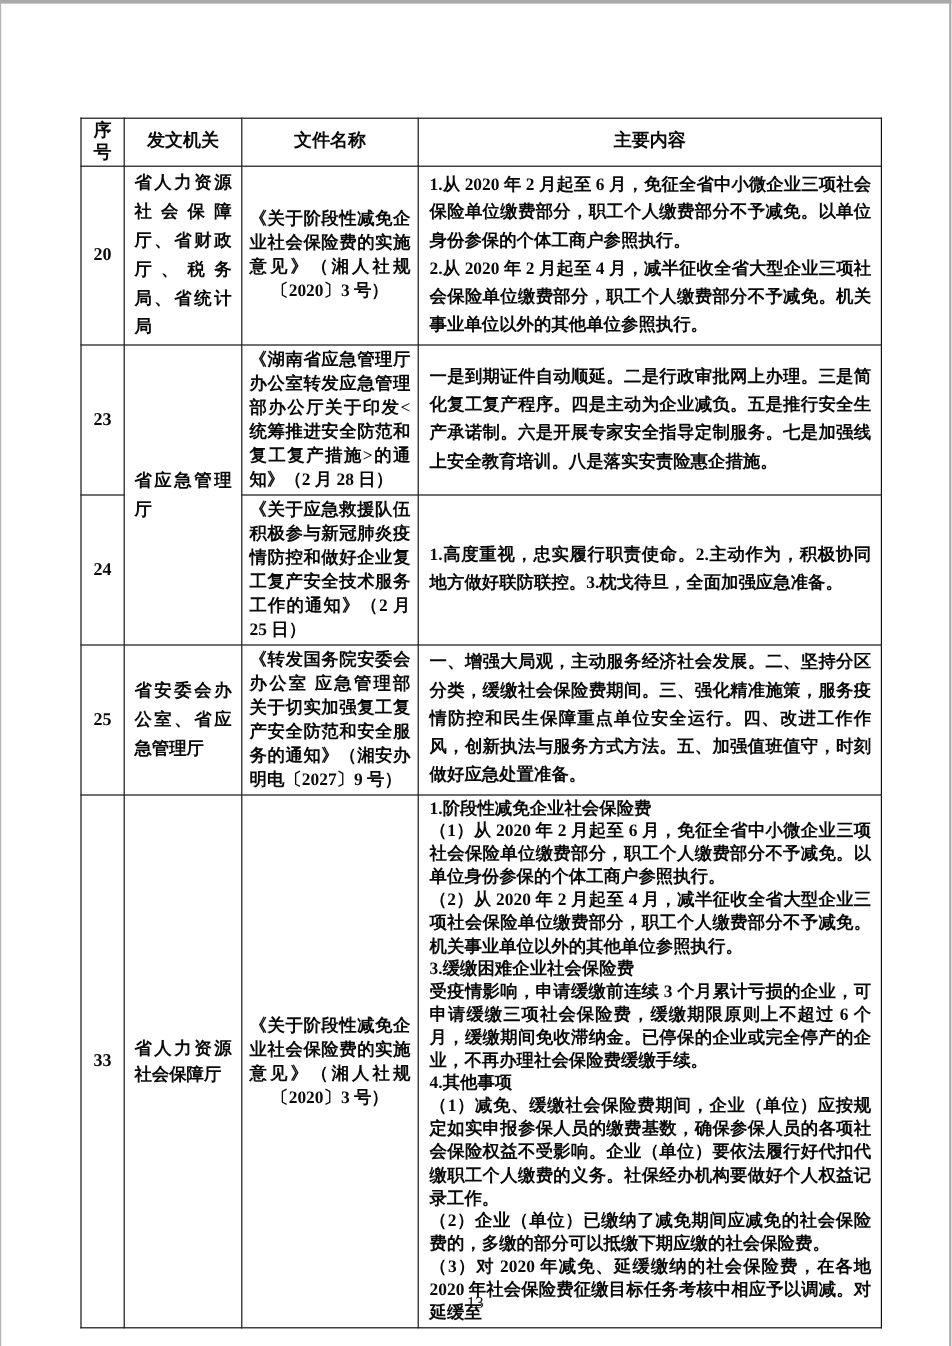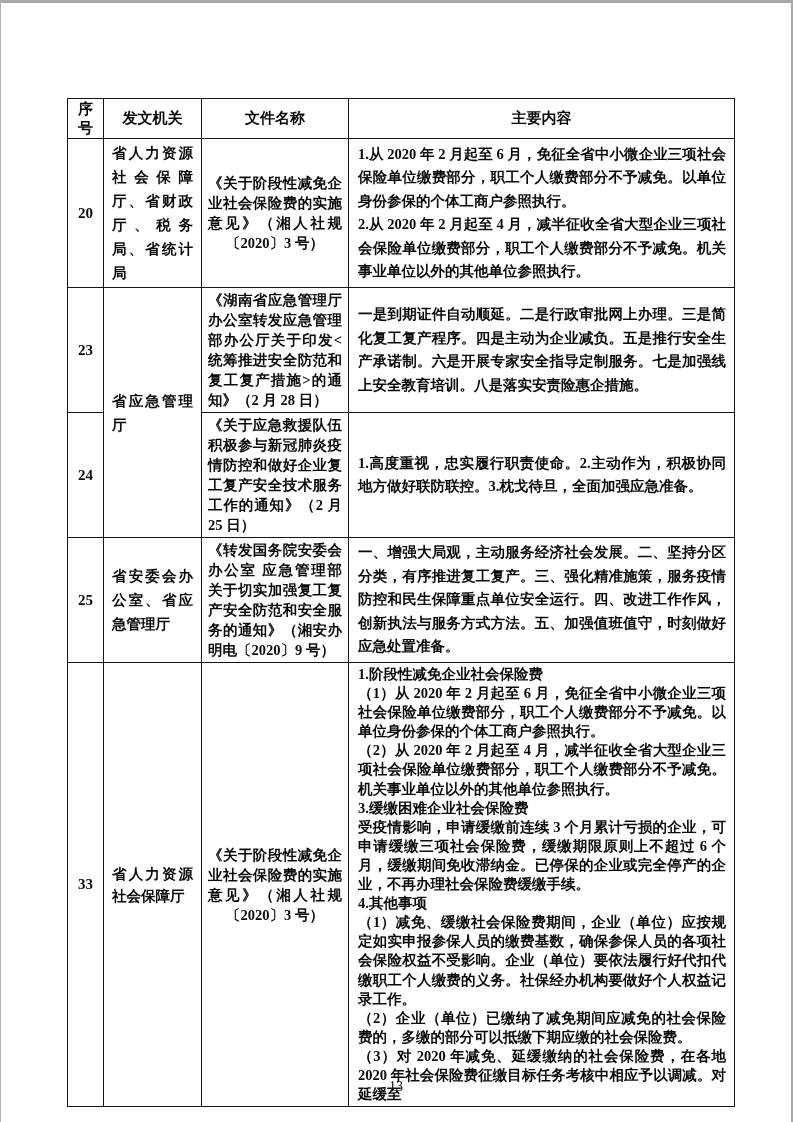--- a/index.html
+++ b/index.html
@@ -131,23 +131,23 @@
       <tr class="r24">
         <td class="c-no">24</td>
         <td class="c-doc">《关于应急救援队伍积极参与新冠肺炎疫情防控和做好企业复工复产安全技术服务工作的通知》（2 月 25 日）</td>
         <td class="c-content">
           <p>1.高度重视，忠实履行职责使命。2.主动作为，积极协同地方做好联防联控。3.枕戈待旦，全面加强应急准备。</p>
         </td>
       </tr>
       <tr class="r25">
         <td class="c-no">25</td>
         <td class="c-agency">省安委会办公室、省应急管理厅</td>
-        <td class="c-doc">《转发国务院安委会办公室 应急管理部关于切实加强复工复产安全防范和安全服务的通知》（湘安办明电〔2020〕9 号）</td>
+        <td class="c-doc">《转发国务院安委会办公室 应急管理部关于切实加强复工复产安全防范和安全服务的通知》（湘安办明电〔2027〕9 号）</td>
         <td class="c-content">
-          <p>一、增强大局观，主动服务经济社会发展。二、坚持分区分类，有序推进复工复产。三、强化精准施策，服务疫情防控和民生保障重点单位安全运行。四、改进工作作风，创新执法与服务方式方法。五、加强值班值守，时刻做好应急处置准备。</p>
+          <p>一、增强大局观，主动服务经济社会发展。二、坚持分区分类，缓缴社会保险费期间。三、强化精准施策，服务疫情防控和民生保障重点单位安全运行。四、改进工作作风，创新执法与服务方式方法。五、加强值班值守，时刻做好应急处置准备。</p>
         </td>
       </tr>
       <tr class="r26">
         <td class="c-no">33</td>
         <td class="c-agency">省人力资源社会保障厅</td>
         <td class="c-doc last-center">《关于阶段性减免企业社会保险费的实施意见》（湘人社规〔2020〕3 号）</td>
         <td class="c-content">
           <p>1.阶段性减免企业社会保险费</p>
           <p>（1）从 2020 年 2 月起至 6 月，免征全省中小微企业三项社会保险单位缴费部分，职工个人缴费部分不予减免。以单位身份参保的个体工商户参照执行。</p>
           <p>（2）从 2020 年 2 月起至 4 月，减半征收全省大型企业三项社会保险单位缴费部分，职工个人缴费部分不予减免。机关事业单位以外的其他单位参照执行。</p>

